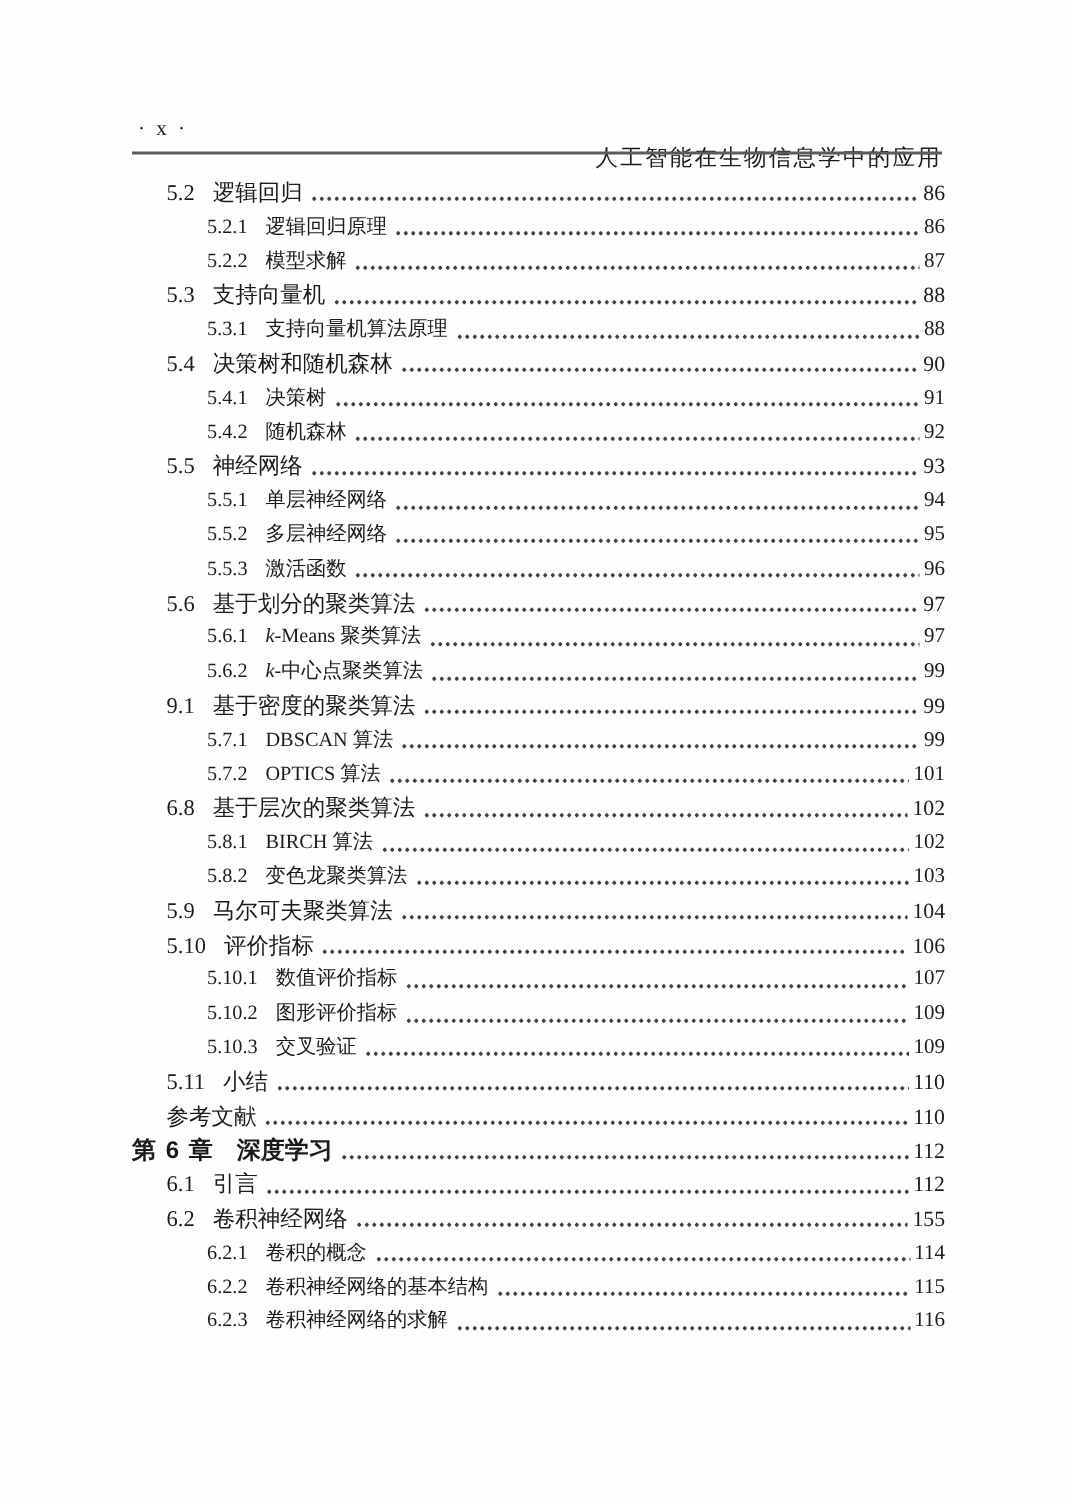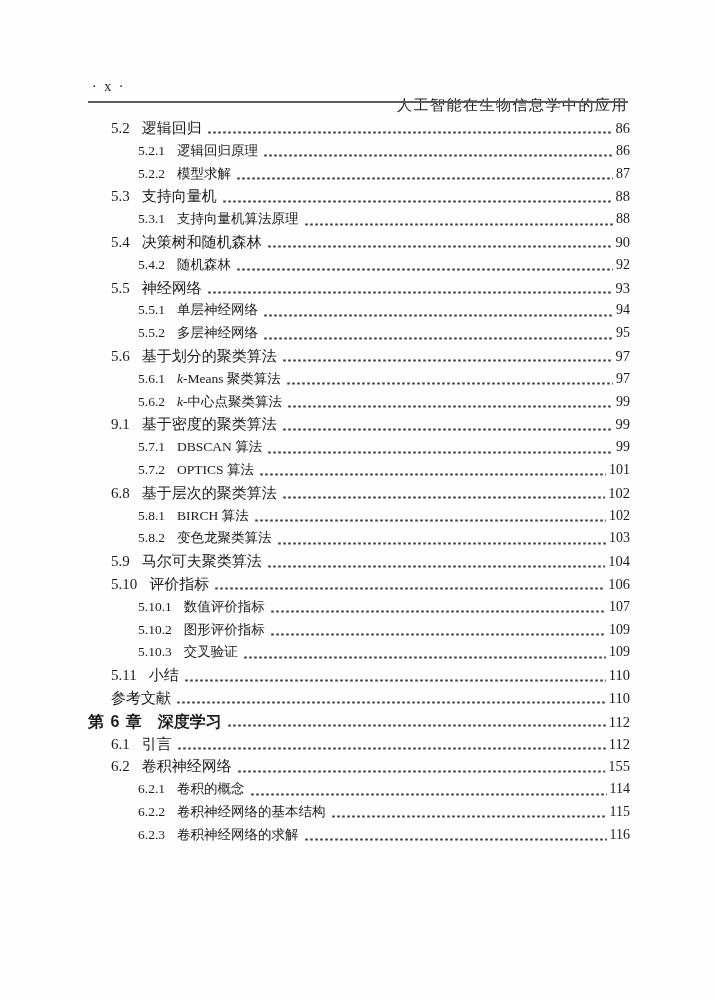--- a/index.html
+++ b/index.html
@@ -142,20 +142,26 @@
     <span class="leader"></span>
     <span class="pg">88</span>
   </div>
       <div class="row lv1">
     <span class="num">5.4</span>
     <span class="title"><i class="it"></i><span class="tt">决策树和随机森林</span></span>
     <span class="leader"></span>
     <span class="pg">90</span>
   </div>
       <div class="row lv2">
+    <span class="num">5.4.1</span>
+    <span class="title"><i class="it"></i><span class="tt">决策树</span></span>
+    <span class="leader"></span>
+    <span class="pg">91</span>
+  </div>
+      <div class="row lv2">
     <span class="num">5.4.2</span>
     <span class="title"><i class="it"></i><span class="tt">随机森林</span></span>
     <span class="leader"></span>
     <span class="pg">92</span>
   </div>
       <div class="row lv1">
     <span class="num">5.5</span>
     <span class="title"><i class="it"></i><span class="tt">神经网络</span></span>
     <span class="leader"></span>
     <span class="pg">93</span>
@@ -164,20 +170,26 @@
     <span class="num">5.5.1</span>
     <span class="title"><i class="it"></i><span class="tt">单层神经网络</span></span>
     <span class="leader"></span>
     <span class="pg">94</span>
   </div>
       <div class="row lv2">
     <span class="num">5.5.2</span>
     <span class="title"><i class="it"></i><span class="tt">多层神经网络</span></span>
     <span class="leader"></span>
     <span class="pg">95</span>
+  </div>
+      <div class="row lv2">
+    <span class="num">5.5.3</span>
+    <span class="title"><i class="it"></i><span class="tt">激活函数</span></span>
+    <span class="leader"></span>
+    <span class="pg">96</span>
   </div>
       <div class="row lv1">
     <span class="num">5.6</span>
     <span class="title"><i class="it"></i><span class="tt">基于划分的聚类算法</span></span>
     <span class="leader"></span>
     <span class="pg">97</span>
   </div>
       <div class="row lv2">
     <span class="num">5.6.1</span>
     <span class="title"><i class="it">k</i><span class="tt">-Means 聚类算法</span></span>

